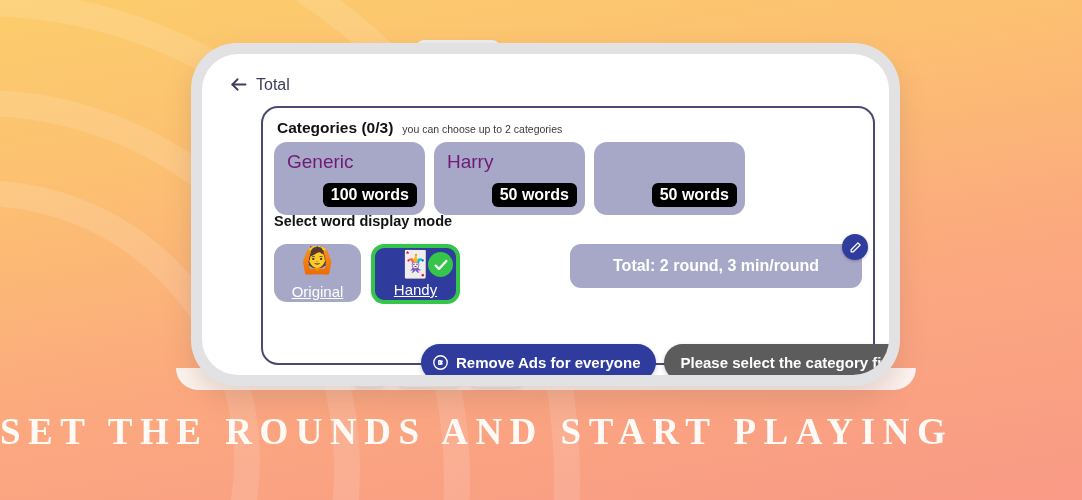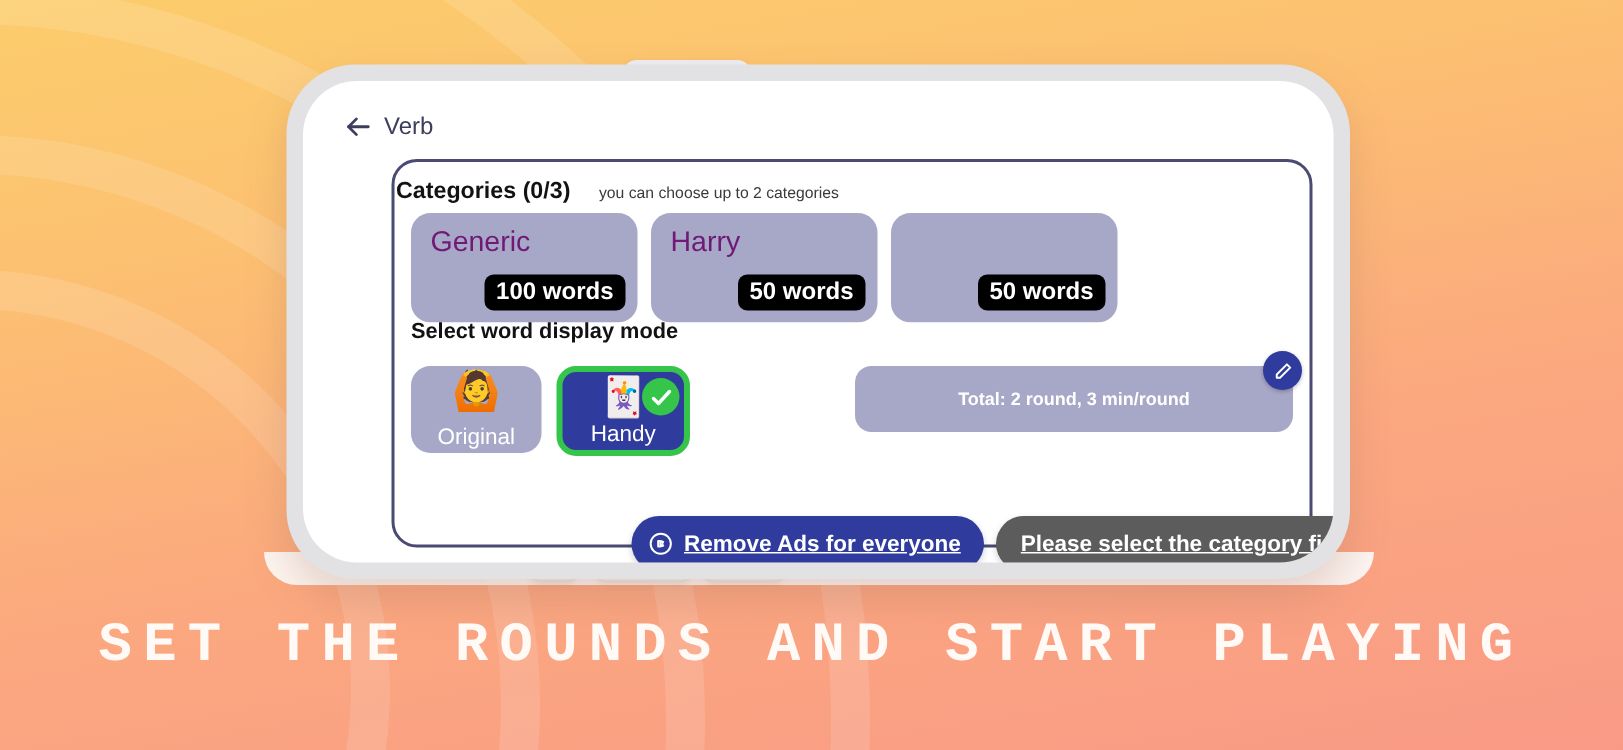--- a/index.html
+++ b/index.html
@@ -101,25 +101,25 @@
     height: 259px;
     border: 2px solid #4a4a73;
     border-radius: 17px;
     background: #ffffff;
     overflow: hidden;
   }
 
   
   .cat-head {
     position: absolute;
-    left: 1px;
+    left: 14px;
     top: 11px;
     display: flex;
     align-items: baseline;
-    gap: 19px;
+    gap: 9px;
     white-space: nowrap;
   }
   .cat-title {
     font-size: 15.5px;
     font-weight: bold;
     color: #121212;
   }
   .cat-hint {
     font-size: 10.5px;
     color: #3a3a3a;
@@ -206,20 +206,21 @@
     left: 0; right: 0;
     text-align: center;
     font-size: 26px;
     line-height: 1;
   }
   .mode-label {
     position: relative;
     font-size: 15px;
     color: #ffffff;
     z-index: 2;
+    text-decoration: underline;
   }
   .check-badge {
     position: absolute;
     right: 3px;
     top: 4px;
     width: 25px;
     height: 25px;
     border-radius: 50%;
     background: #35c54a;
     display: flex;
@@ -238,21 +239,21 @@
   }
   .total-pill {
     width: 100%;
     height: 100%;
     background: #a7a7c8;
     border-radius: 11px;
     display: flex;
     align-items: center;
     justify-content: center;
     color: #ffffff;
-    font-size: 12px;
+    font-size: 16px;
     font-weight: bold;
     cursor: pointer;
   }
   .edit-fab {
     position: absolute;
     right: -6px;
     top: -10px;
     width: 26px;
     height: 26px;
     border-radius: 50%;
@@ -277,21 +278,20 @@
   .btn {
     height: 37px;
     border-radius: 19px;
     display: flex;
     align-items: center;
     font-weight: bold;
     font-size: 15px;
     color: #ffffff;
     white-space: nowrap;
     cursor: pointer;
-    text-decoration: underline;
   }
   .btn-ads {
     background: #2f3c9e;
     padding: 0 15px 0 11px;
     gap: 7px;
     box-shadow: 0 2px 5px rgba(0,0,0,0.18);
   }
   .ads-icon { width: 17px; height: 17px; display: block; flex: 0 0 auto; }
   .btn-select {
     background: #5c5c5c;
@@ -299,26 +299,25 @@
     margin-left: 8px;
     box-shadow: 0 2px 5px rgba(0,0,0,0.18);
   }
 
   
   #caption {
     position: absolute;
     left: 0;
     right: 0;
     top: 410px;
-    text-align: center;
     font-size: 37px;
     font-weight: bold;
     letter-spacing: 7.5px;
     color: #fffaf6;
-    font-family: Liberation Mono, monospace;
+    font-family: Liberation Serif, serif;
   }
 </style>
 </head>
 <body>
 
 <div id="stage">
 
   <div class="ring r1"></div>
   <div class="ring r2"></div>
   <div class="ring r3"></div>
@@ -333,21 +332,21 @@
   <div id="phone">
     <div id="phone-screen">
 
       <div class="back-row">
         <span>
           <svg class="back-arrow" viewBox="0 0 24 24" fill="none" stroke="#3d3d5c" stroke-width="2.1" stroke-linecap="round" stroke-linejoin="round">
             <line x1="20" y1="12" x2="5" y2="12"></line>
             <polyline points="11,6 5,12 11,18"></polyline>
           </svg>
         </span>
-        <span class="back-label">Verb</span>
+        <span class="back-label">Total</span>
       </div>
 
       <div class="panel">
 
         <div class="cat-head">
           <span class="cat-title">Categories (0/3)</span>
           <span class="cat-hint">you can choose up to 2 categories</span>
         </div>
 
         <div class="cat-strip">

